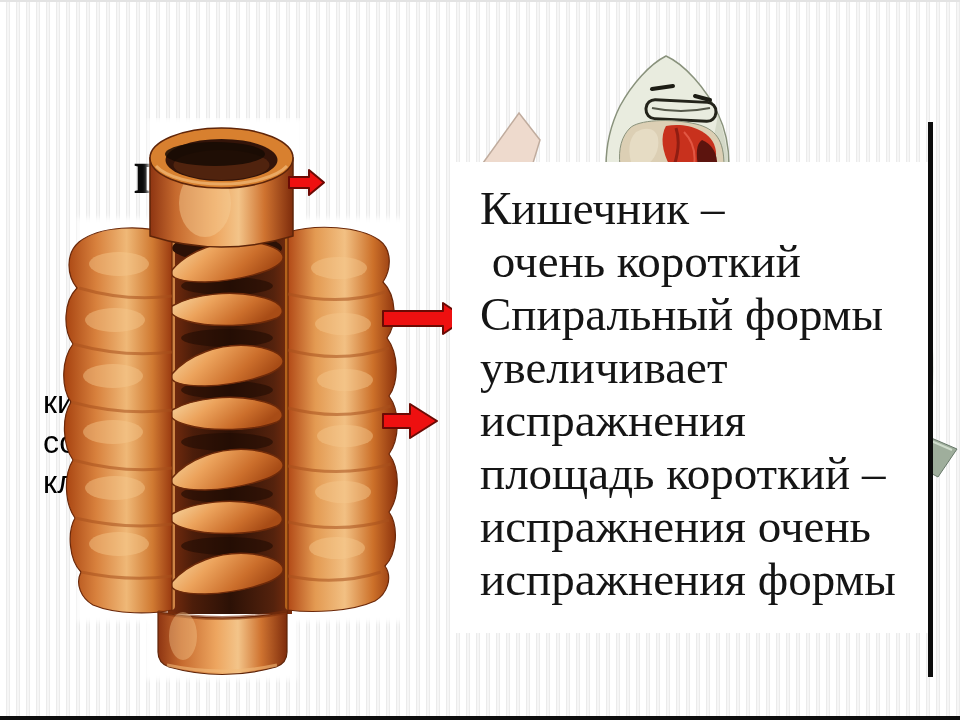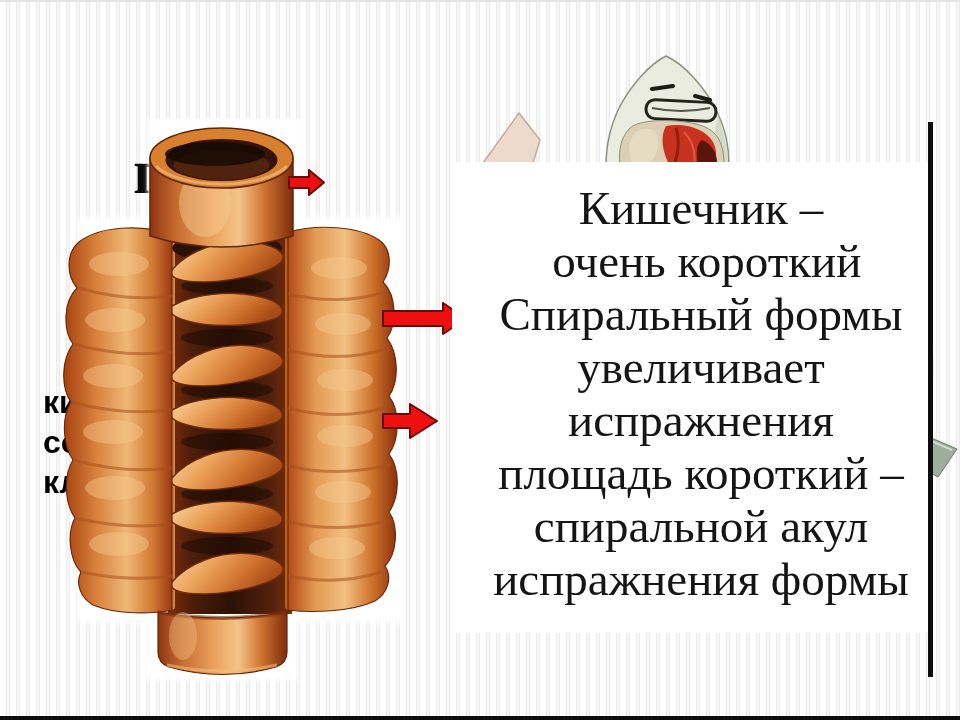--- a/index.html
+++ b/index.html
@@ -7,31 +7,31 @@
     position:relative;width:960px;height:720px;overflow:hidden;
     background:repeating-linear-gradient(90deg,
       #ffffff 0px,#ffffff 6px,
       #ebebeb 6px,#ebebeb 7px,
       #f6f6f6 7px,#f6f6f6 9px,
       #ebebeb 9px,#ebebeb 10px);
     font-family:"Liberation Serif",serif;
   }
   .top-edge{position:absolute;left:0;top:0;width:960px;height:2px;background:#e3e3e3;z-index:1;}
   .frag{position:absolute;left:43px;font-family:"Liberation Sans",sans-serif;
-    font-weight:700;font-size:32px;line-height:1;color:#000;z-index:2;white-space:pre;}
+    font-weight:400;font-size:32px;line-height:1;color:#000;z-index:2;white-space:pre;}
   .frag.f0{top:386px;} .frag.f1{top:426px;} .frag.f2{top:466px;}
   .eso{position:absolute;left:133px;top:140px;font-size:64px;line-height:1;
     font-weight:700;color:#0a0a0a;z-index:2;white-space:pre;}
   .illu{position:absolute;left:55px;top:118px;z-index:3;}
   .shark{position:absolute;left:470px;top:48px;z-index:2;}
   .greens{position:absolute;left:912px;top:300px;z-index:2;}
   .arrows{position:absolute;left:0;top:0;z-index:5;pointer-events:none;}
   .caption{position:absolute;left:452px;top:162px;width:476px;height:471px;
     background:#ffffff;box-sizing:border-box;padding:20px 6px 0 28px;
-    font-size:47px;line-height:53px;color:#151515;z-index:6;text-align:center;}
+    font-size:47px;line-height:53px;color:#151515;z-index:6;}
   .caption div{white-space:pre;}
   .vline{position:absolute;left:928px;top:122px;width:5px;height:555px;background:#0d0d0d;z-index:7;}
   .bbar{position:absolute;left:0;top:716px;width:960px;height:4px;background:#0d0d0d;z-index:8;}
 </style>
 </head>
 <body>
 
 <div class="slide">
   <div class="top-edge"></div>
 
@@ -203,19 +203,19 @@
     <polygon points="383,414 410,414 410,404 437,421 410,438 410,428 383,428" fill="#ee1010" stroke="#6b0a04" stroke-width="2" stroke-linejoin="round"></polygon>
   </svg>
 
   <div class="caption">
     <div>Кишечник –</div>
     <div> очень короткий</div>
     <div>Спиральный формы</div>
     <div>увеличивает</div>
     <div>испражнения</div>
     <div>площадь короткий –</div>
-    <div>спиральной акул</div>
+    <div>испражнения очень</div>
     <div>испражнения формы</div>
   </div>
 
   <div class="vline"></div>
   <div class="bbar"></div>
 </div>
 
 </body></html>

